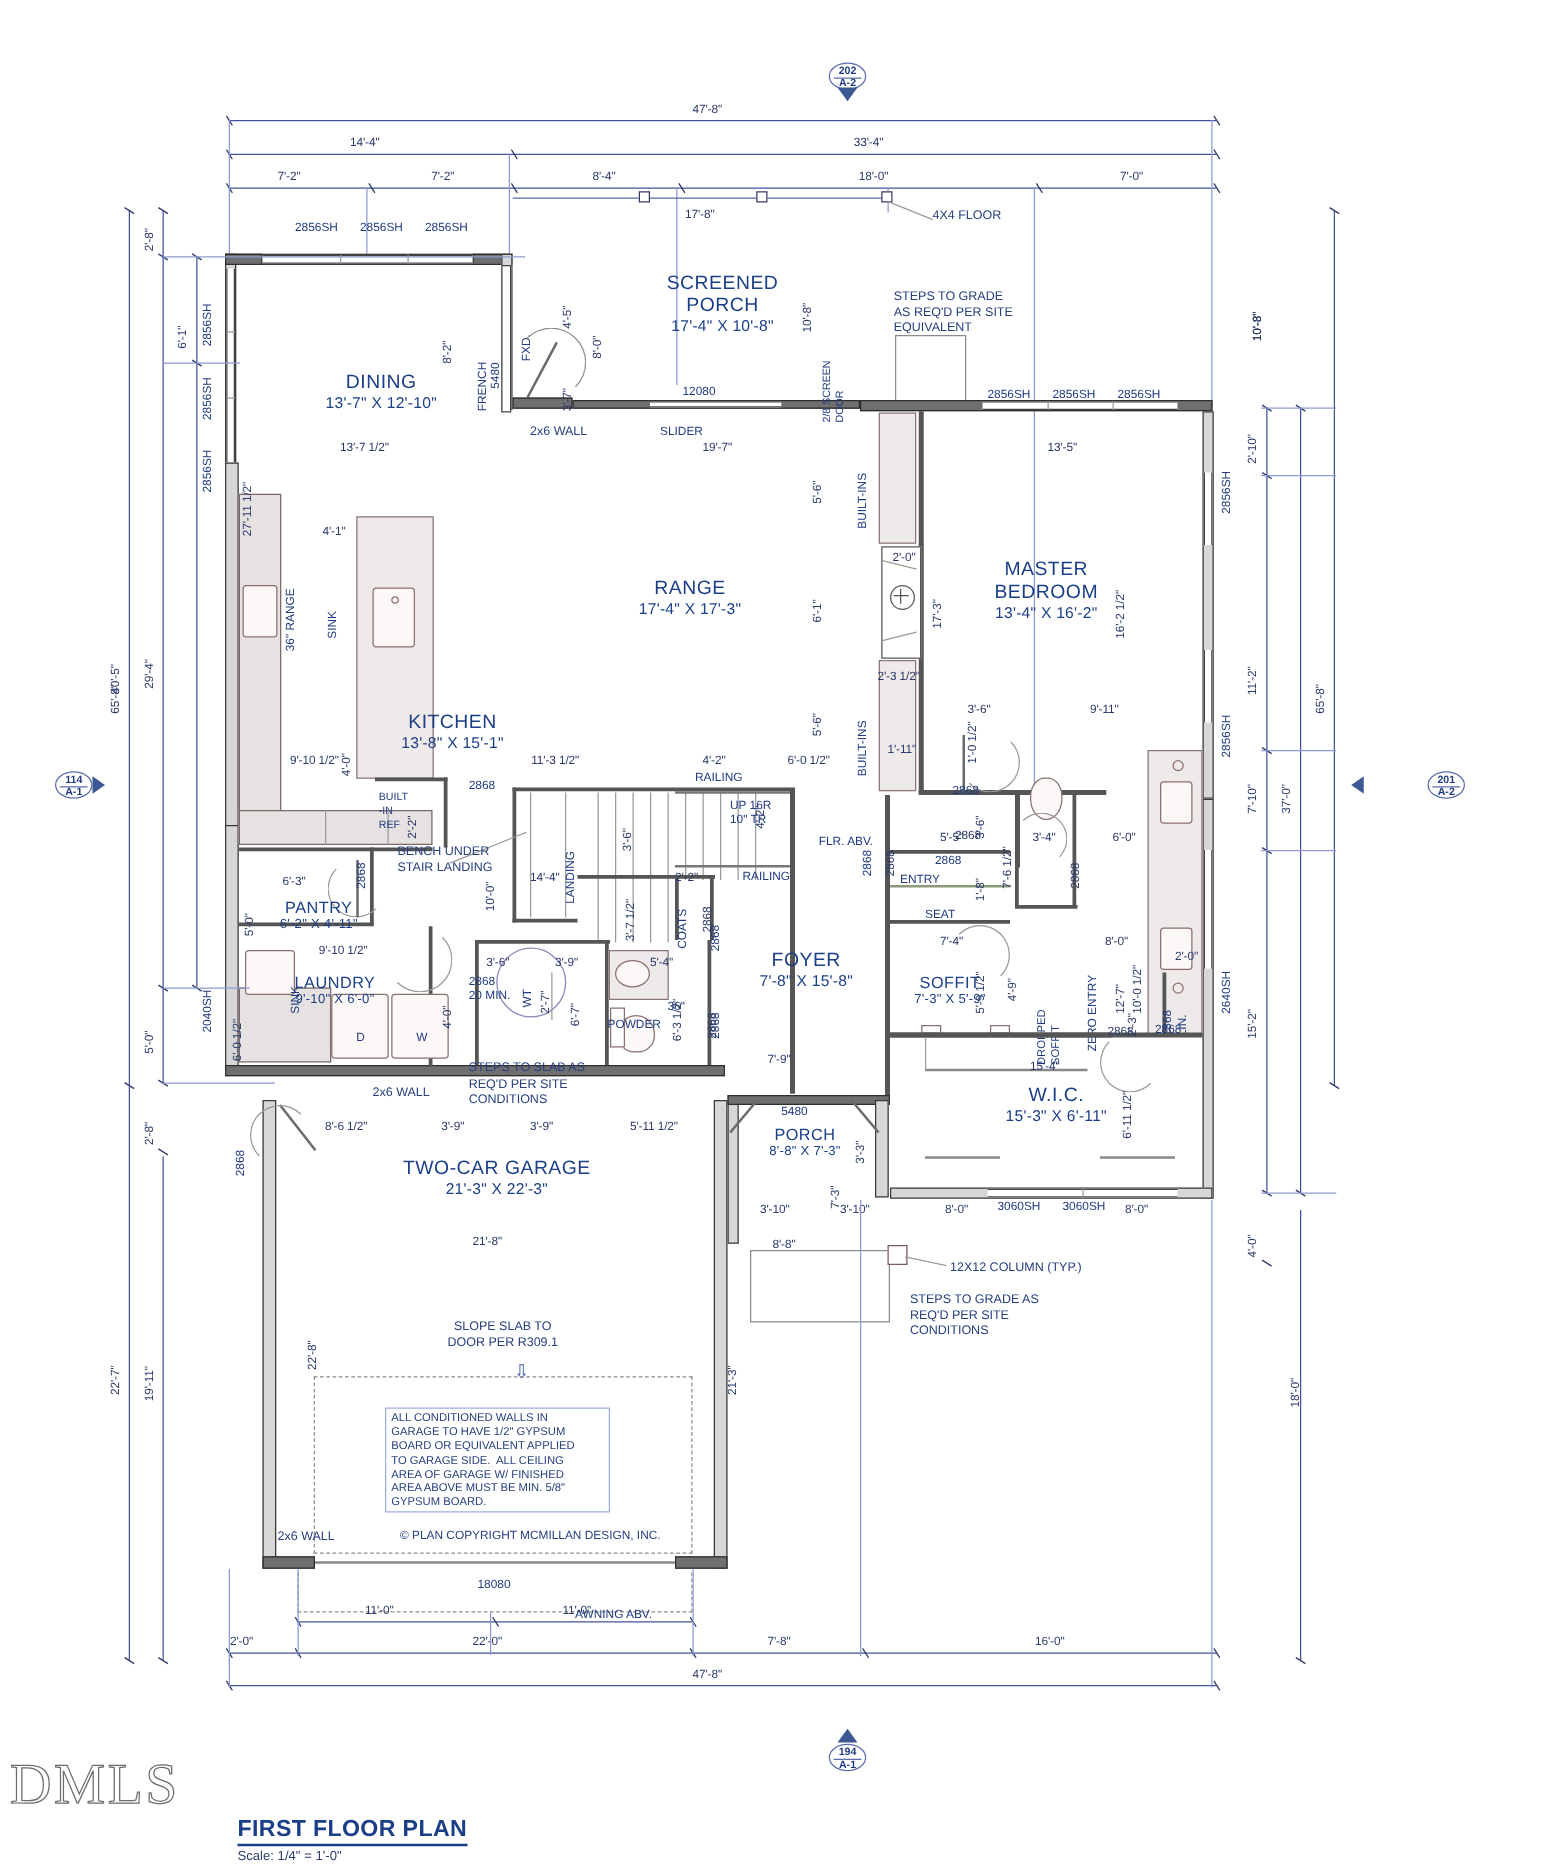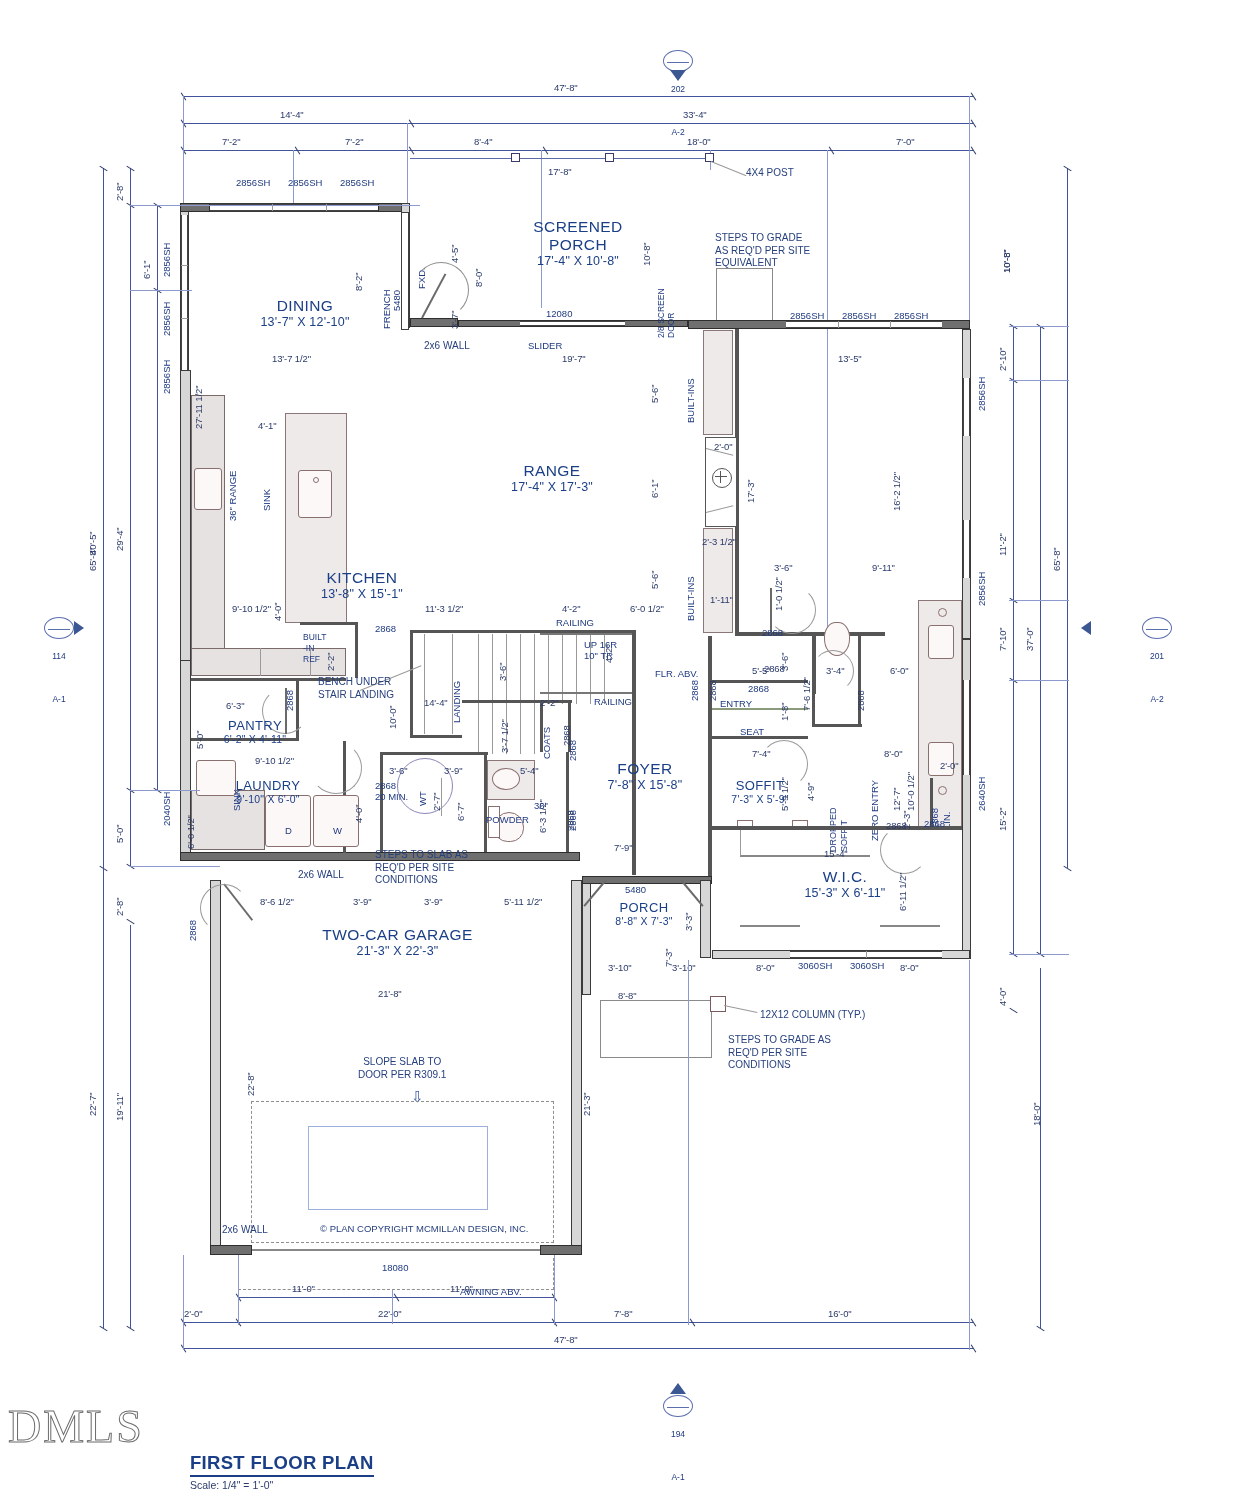--- a/index.html
+++ b/index.html
@@ -36,21 +36,21 @@
   .cab2{position:absolute;background:#efeaea;border:0.6px solid #8b7777;box-sizing:border-box;}
   .fix{position:absolute;border:0.8px solid #8a6f6f;background:#fdf8f8;box-sizing:border-box;border-radius:3px;}
   .glass{position:absolute;background:#fff;border-top:0.8px solid #444;border-bottom:0.8px solid #444;box-sizing:border-box;}
   .hairline{position:absolute;background:#9a9a9a;}
   .hairV{position:absolute;background:#9a9a9a;width:1px;}
   .doorsw{position:absolute;border:0.9px solid #6e6e6e;border-radius:50%;box-sizing:border-box;}
   .leaf{position:absolute;background:#6a6a6a;}
 
   .bubble{position:absolute;width:30px;height:22px;border:1px solid #5b6fae;border-radius:50%;background:#fff;
           color:#1f3a80;font-size:8.5px;line-height:9.6px;text-align:center;padding-top:1px;box-sizing:border-box;}
-  .bubble b{display:block;font-weight:normal;margin-top:33px;}
+  .bubble b{display:block;font-weight:bold;}
   .bubble .bar{position:absolute;left:3px;right:3px;top:10.5px;height:1px;background:#5b6fae;}
 
   #title{position:absolute;left:190px;top:1452px;color:#1b3f87;font-size:18.5px;font-weight:bold;letter-spacing:.3px;
          border-bottom:2.5px solid #1b3f87;padding-bottom:1px;font-family:"Liberation Sans",sans-serif;}
   #scale{position:absolute;left:190px;top:1479px;color:#2b3a6b;font-size:10.5px;font-family:"Liberation Sans",sans-serif;}
   #wm{position:absolute;left:8px;top:1400px;font-size:46px;color:#ffffff;
       -webkit-text-stroke:1px #6d6d6d;letter-spacing:2px;font-family:"Liberation Serif",serif;}
   .notebox{position:absolute;border:0.8px solid #9db0dd;box-sizing:border-box;}
   .dashbox{position:absolute;border:1px dashed #8f8f8f;box-sizing:border-box;}
   .dasharr{position:absolute;color:#3c5aa8;font-size:15px;}
@@ -213,21 +213,21 @@
   <div class="tag vt" style="left:427px;top:278px;">FXD.</div>
   <div class="leaf" style="left:421px;top:268px;width:2px;height:50px;transform:rotate(28deg);transform-origin:bottom;"></div>
   <div class="doorsw" style="left:413px;top:262px;width:56px;height:56px;border-color:transparent;border-top-color:#8e8e8e;border-right-color:#8e8e8e;"></div>
 
   <div class="wall" style="left:410px;top:318px;width:48px;height:9px;"></div>
   <div class="hairline" style="left:410px;top:158px;width:300px;height:1.3px;background:#5c6aa8;"></div>
   <div class="abs" style="left:511px;top:153px;width:7px;height:7px;border:1px solid #3a3a6a;background:#fff;"></div>
   <div class="abs" style="left:605px;top:153px;width:7px;height:7px;border:1px solid #3a3a6a;background:#fff;"></div>
   <div class="abs" style="left:705px;top:153px;width:7px;height:7px;border:1px solid #3a3a6a;background:#fff;"></div>
   <div class="hairline" style="left:711px;top:161px;width:38px;height:1px;transform:rotate(22deg);transform-origin:left;"></div>
-  <div class="note" style="left:746px;top:167px;">4X4 POST</div>
+  <div class="note" style="left:746px;top:167px;">4X4 FLOOR</div>
 
   <div class="wall" style="left:458px;top:320px;width:230px;height:7px;"></div>
   <div class="glass" style="left:520px;top:321px;width:105px;height:5px;"></div>
   <div class="tag" style="left:546px;top:308px;">12080</div>
   <div class="tag" style="left:528px;top:340px;">SLIDER</div>
   <div class="tag vt" style="left:676px;top:318px;font-size:8.5px;line-height:10px;white-space:pre;">2/8 SCREEN
 DOOR</div>
 
   <div class="abs" style="left:716px;top:268px;width:55px;height:52px;border:1px solid #8a8a8a;background:#fff;"></div>
   <div class="hairline" style="left:716px;top:282px;width:55px;"></div>
@@ -466,20 +466,25 @@
   <div class="room" style="left:462px;top:462px;width:180px;">
     <div class="nm">RANGE</div>
     <div class="dm">17'-4" X 17'-3"</div>
   </div>
 
   <div class="room" style="left:272px;top:569px;width:180px;">
     <div class="nm">KITCHEN</div>
     <div class="dm">13'-8" X 15'-1"</div>
   </div>
 
+  <div class="room" style="left:752px;top:447px;width:170px;">
+    <div class="nm">MASTER</div>
+    <div class="nm">BEDROOM</div>
+    <div class="dm">13'-4" X 16'-2"</div>
+  </div>
 
   <div class="room sm" style="left:190px;top:718px;width:130px;">
     <div class="nm">PANTRY</div>
     <div class="dm">6'-2" X 4'-11"</div>
   </div>
 
   <div class="room sm" style="left:198px;top:778px;width:140px;">
     <div class="nm">LAUNDRY</div>
     <div class="dm">9'-10" X 6'-0"</div>
   </div>
@@ -507,20 +512,27 @@
   <div class="room" style="left:290px;top:926px;width:215px;">
     <div class="nm">TWO-CAR GARAGE</div>
     <div class="dm">21'-3" X 22'-3"</div>
   </div>
 
   <div class="note" style="left:358px;top:1056px;text-align:center;">SLOPE SLAB TO
 DOOR PER R309.1</div>
   <div class="dasharr" style="left:411px;top:1088px;">⇩</div>
   <div class="dashbox" style="left:251px;top:1101px;width:303px;height:142px;"></div>
   <div class="notebox" style="left:308px;top:1126px;width:180px;height:84px;"></div>
+  <div class="note" style="left:313px;top:1129px;font-size:9px;line-height:11.2px;">ALL CONDITIONED WALLS IN
+GARAGE TO HAVE 1/2" GYPSUM
+BOARD OR EQUIVALENT APPLIED
+TO GARAGE SIDE.  ALL CEILING
+AREA OF GARAGE W/ FINISHED
+AREA ABOVE MUST BE MIN. 5/8"
+GYPSUM BOARD.</div>
   <div class="note" style="left:320px;top:1223px;font-size:9.5px;">© PLAN COPYRIGHT MCMILLAN DESIGN, INC.</div>
   <div class="note" style="left:222px;top:1224px;">2x6 WALL</div>
   <div class="note" style="left:424px;top:340px;">2x6 WALL</div>
   <div class="note" style="left:298px;top:869px;">2x6 WALL</div>
 
   <div class="dimtxt" style="left:548px;top:166px;">17'-8"</div>
   <div class="dimtxt vt" style="left:652px;top:255px;">10'-8"</div>
   <div class="dimtxt vt" style="left:1012px;top:262px;">10'-8"</div>
   <div class="dimtxt vt" style="left:460px;top:252px;">4'-5"</div>
   <div class="dimtxt vt" style="left:484px;top:276px;">8'-0"</div>

